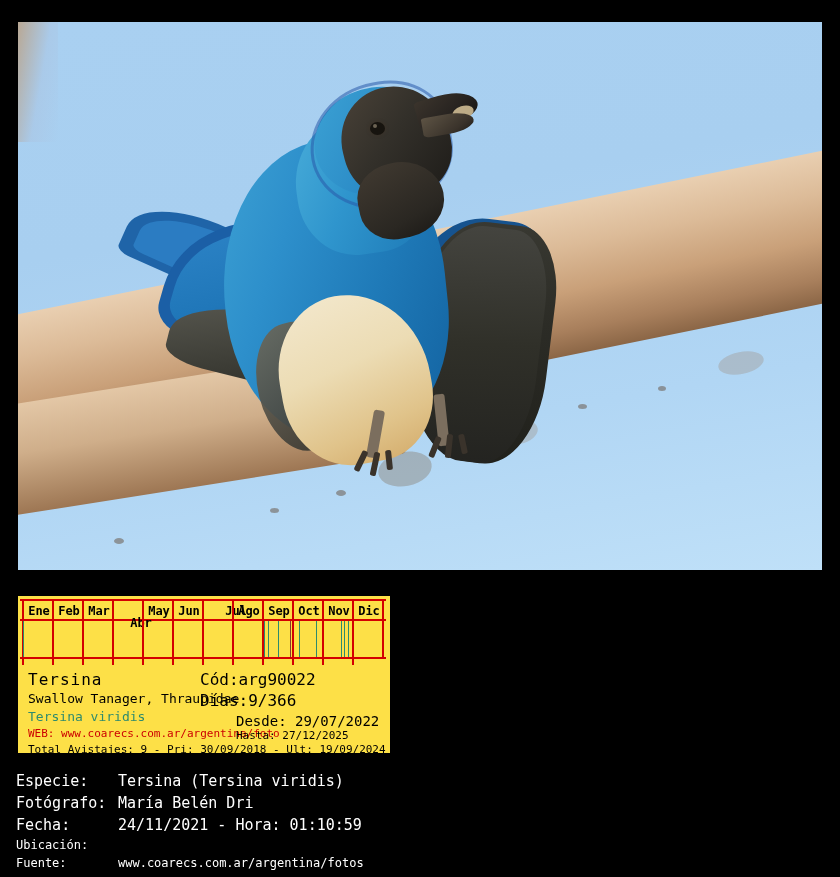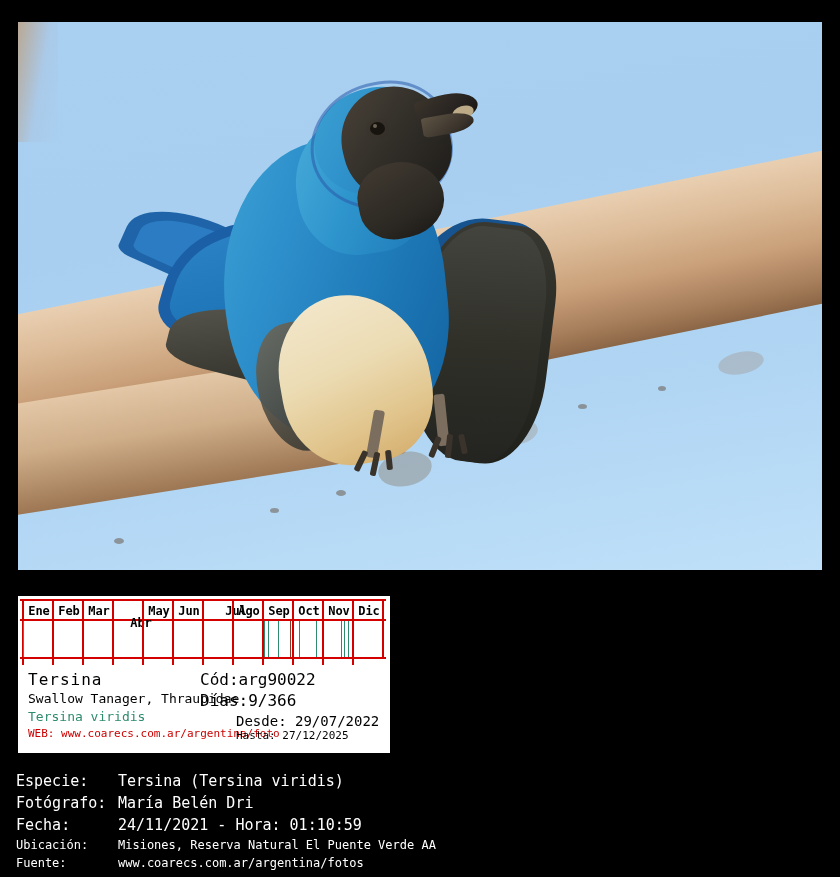--- a/index.html
+++ b/index.html
@@ -80,21 +80,21 @@
   .b-eyedot{left:355px;top:102px;width:4px;height:4px;background:#9a8e7a;border-radius:50%;opacity:.65;}
 
   .b-rim{left:292px;top:60px;width:136px;height:120px;border:3px solid rgba(40,90,170,.55);
          border-radius:54% 46% 46% 50%;transform:rotate(-10deg);background:transparent;}
 
   
   .leg{background:#7b6e5e;border-radius:3px;}
   .claw{background:#3a332b;border-radius:2px;}
 
   
-  .panel{position:absolute;left:18px;top:596px;width:372px;height:157px;background:#ffffff;}
+  .panel{position:absolute;left:18px;top:596px;width:372px;height:157px;background:#fde047;}
   .cal{position:absolute;left:2px;top:3px;width:368px;height:62px;}
   .cal-grid{position:absolute;left:0;top:0;width:366px;height:60px;}
   .cal-hline{position:absolute;left:0;width:366px;height:2px;background:#d40000;}
   .cal-vline{position:absolute;top:0;width:2px;height:60px;background:#d40000;}
   .cal-vstub{position:absolute;width:2px;height:8px;background:#d40000;}
   .mlabel{position:absolute;top:4px;height:16px;line-height:16px;text-align:center;
           font-family:"DejaVu Sans Mono",monospace;font-size:12px;font-weight:bold;color:#000;width:30px;}
   .tick{position:absolute;top:22px;width:1px;height:36px;background:#2e8b6e;}
   .tick.dark{background:#8a3b2a;}
 
@@ -222,32 +222,32 @@
           <div class="tick" style="left: 321px;"></div>
           <div class="tick" style="left: 324px;"></div>
           <div class="tick" style="left: 328px;"></div>
         </div>
     </div>
 
     <div class="ptxt t-name">Tersina</div>
     <div class="ptxt t-common">Swallow Tanager, Thraupidae</div>
     <div class="ptxt t-sci">Tersina viridis</div>
     <div class="ptxt t-web">WEB: www.coarecs.com.ar/argentina/foto</div>
+    <div class="ptxt t-total">Total Avistajes: 9 - Pri: 30/09/2018 - Ult: 19/09/2024</div>
     <div class="ptxt t-cod">Cód:arg90022</div>
     <div class="ptxt t-dias">Días:9/366</div>
     <div class="ptxt t-desde">Desde: 29/07/2022</div>
     <div class="ptxt t-hasta">Hasta: 27/12/2025</div>
   </div>
 
   <div class="footer" id="footer">
       <div class="f-row f-lab big" style="top: 4px;">Especie:</div>
       <div class="f-row f-val big" style="top: 4px;">Tersina (Tersina viridis)</div>
       <div class="f-row f-lab big" style="top: 26px;">Fotógrafo:</div>
       <div class="f-row f-val big" style="top: 26px;">María Belén Dri</div>
       <div class="f-row f-lab big" style="top: 48px;">Fecha:</div>
       <div class="f-row f-val big" style="top: 48px;">24/11/2021 - Hora: 01:10:59</div>
       <div class="f-row f-lab sm" style="top: 70px;">Ubicación:</div>
-      <div class="f-row f-val sm" style="top: 70px;">Misiones, Reserva Natural El Puente Verde AA</div>
       <div class="f-row f-lab sm" style="top: 88px;">Fuente:</div>
       <div class="f-row f-val sm" style="top: 88px;">www.coarecs.com.ar/argentina/fotos</div>
     </div>
 
 </div>
 
 </body></html>

